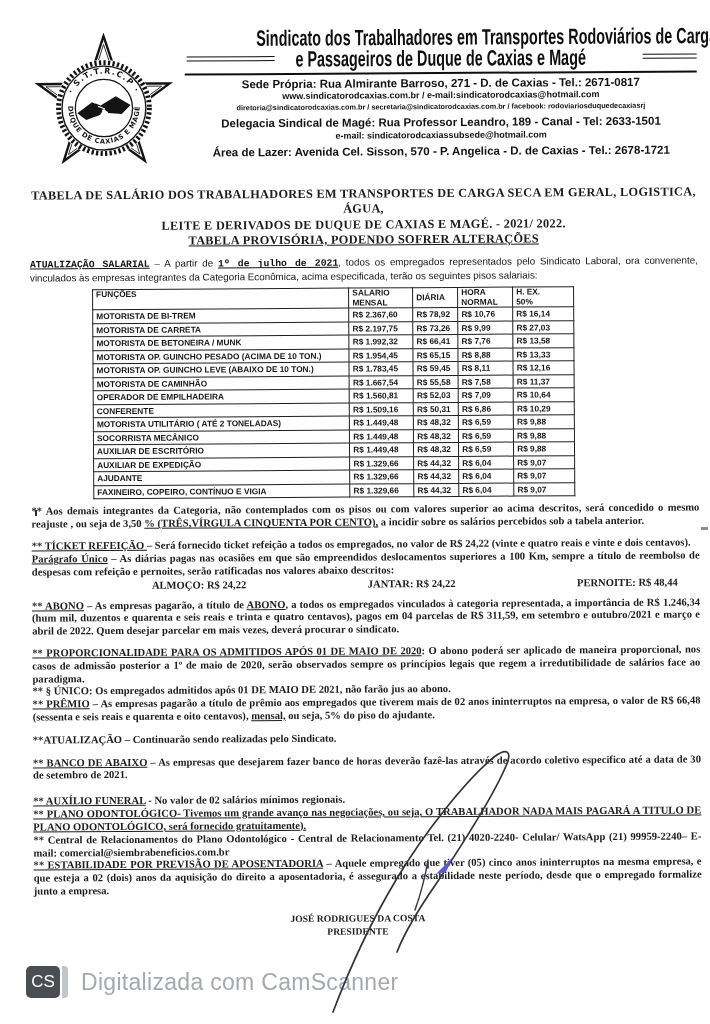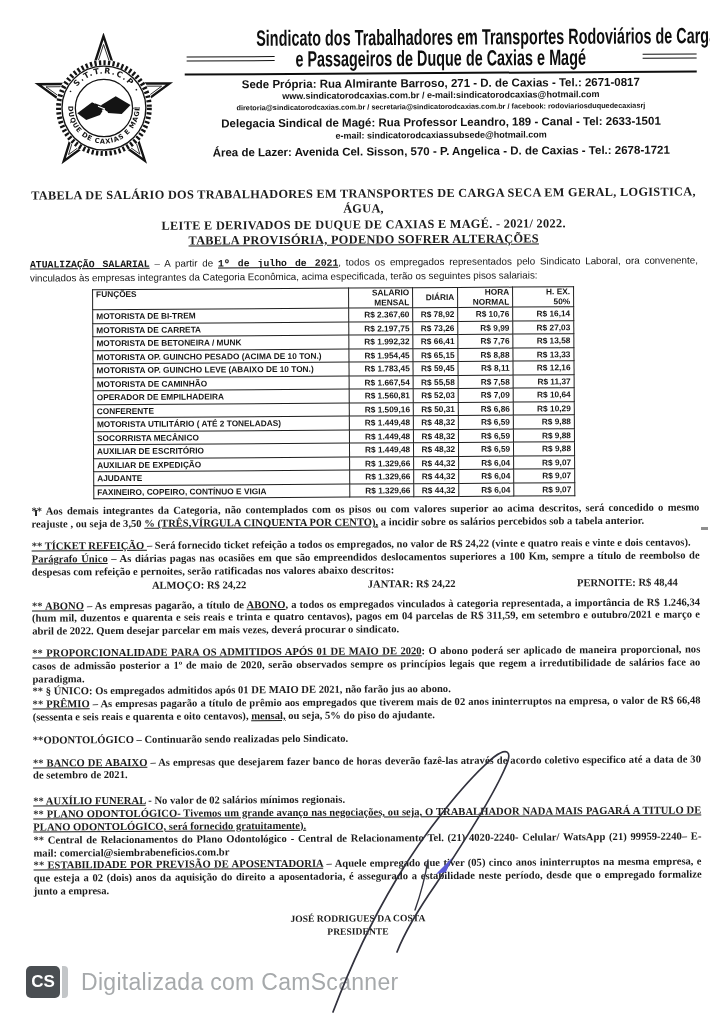--- a/index.html
+++ b/index.html
@@ -42,37 +42,37 @@
   .mt5{margin-top:6px;}.mt9{margin-top:9px;}.mt10{margin-top:10px;}.mt13{margin-top:13px;}
   .meals{display:flex;justify-content:space-between;padding:0 22px 0 120px;
          font-weight:700;font-size:10.6px;margin-top:1px;}
 
   
   table.sal{border-collapse:collapse;margin:4px 0 0 62px;width:482px;
             font-family:"Liberation Sans",sans-serif;font-size:8.3px;font-weight:700;color:#151515;}
   table.sal col.c-func{width:257px;} table.sal col.c-men{width:64px;}
   table.sal col.c-dia{width:45px;}  table.sal col.c-hor{width:55px;} table.sal col.c-hex{width:61px;}
   table.sal th,table.sal td{border:1px solid #1f1f1f;padding:0.5px 3px;line-height:1.12;}
-  table.sal th{text-align:right;vertical-align:middle;white-space:pre-line;}
+  table.sal th{text-align:left;vertical-align:middle;white-space:pre-line;}
   table.sal th.h-func{text-align:left;vertical-align:top;}
   table.sal td{height:11.5px;}
-  table.sal td.val{text-align:right;}
+  table.sal td.val{text-align:left;}
 
   
   .sig-wrap{margin-top:16px;text-align:center;transform:translateX(-10px);}
   .sig-name{font-size:9.6px;font-weight:700;line-height:1.35;}
   .sig-title{font-size:9.6px;font-weight:700;line-height:1.3;}
 
   
   .pen-overlay{position:absolute;left:0;top:0;width:710px;height:1024px;z-index:5;pointer-events:none;}
 
   
   .wm{position:absolute;left:26px;top:966px;display:flex;align-items:center;z-index:3;}
   .wm-badge{width:34px;height:32px;background:#4a4e52;border-radius:5px;color:#fff;
-            font-family:"Liberation Sans",sans-serif;font-weight:700;font-size:17px;
+            font-family:"Liberation Sans",sans-serif;font-weight:400;font-size:17px;
             display:flex;align-items:center;justify-content:center;text-align:right;}
   .wm-tab{width:6px;height:32px;background:#c3c6c8;border-radius:0 4px 4px 0;margin-left:2px;}
   .wm-text{margin-left:13px;font-family:"Liberation Sans",sans-serif;font-size:23px;
            color:#a6a9ab;letter-spacing:0.3px;}
 
   .artifact-dash{position:absolute;right:2px;top:527px;width:7px;height:3px;background:#8f8f8f;z-index:2;}
   .artifact-i{position:absolute;left:35px;top:510px;width:2px;height:6px;background:#2a2a2a;z-index:2;}
 </style>
 </head>
 <body>
@@ -267,21 +267,21 @@
     </div>
 
     <p class="p mt9"><span class="u">** ABONO</span><span> – As empresas pagarão, a título de </span><span class="em">ABONO</span><span>, a todos os empregados vinculados à categoria representada, a importância de R$ 1.246,34 (hum mil, duzentos e quarenta e seis reais e trinta e quatro centavos), pagos em 04 parcelas de R$ 311,59, em setembro e outubro/2021 e março e abril de 2022. Quem desejar parcelar em mais vezes, deverá  procurar o sindicato.</span></p>
 
     <p class="p mt9"><span class="u">** PROPORCIONALIDADE PARA OS ADMITIDOS APÓS 01 DE MAIO DE 2020</span><span>: O abono poderá ser aplicado de maneira proporcional, nos casos de admissão posterior a 1º de maio de 2020, serão observados sempre os princípios legais que regem a irredutibilidade de salários face ao paradigma.</span></p>
 
     <p class="p"><span>** § ÚNICO: Os empregados admitidos após 01 DE MAIO DE 2021, não farão jus ao abono.</span></p>
 
     <p class="p"><span class="u">** PRÊMIO</span><span> – As empresas pagarão a título de prêmio aos empregados que tiverem mais de 02 anos ininterruptos na empresa, o valor de R$ 66,48 (sessenta e seis reais e quarenta e oito centavos), </span><span class="u">mensal,</span><span> ou seja, 5% do piso do ajudante.</span></p>
 
-    <p class="p mt10"><span>**ODONTOLÓGICO</span><span> – Continuarão sendo realizadas pelo Sindicato.</span></p>
+    <p class="p mt10"><span>**ATUALIZAÇÃO</span><span> – Continuarão sendo realizadas pelo Sindicato.</span></p>
 
     <p class="p mt10"><span class="u">** BANCO DE ABAIXO</span><span> – As empresas que desejarem fazer banco de horas deverão fazê-las através de acordo coletivo especifico até a data de 30 de setembro de 2021.</span></p>
 
     <p class="p mt13"><span class="u">** AUXÍLIO FUNERAL</span><span> - No valor de 02 salários mínimos regionais.</span></p>
 
     <p class="p"><span class="u">** PLANO ODONTOLÓGICO- Tivemos um grande avanço nas negociações, ou seja, O TRABALHADOR  NADA MAIS PAGARÁ A TITULO DE PLANO ODONTOLÓGICO, será fornecido gratuitamente).</span></p>
 
     <p class="p"><span>** Central de Relacionamentos do Plano Odontológico - Central de Relacionamento Tel. (21) 4020-2240- Celular/ WatsApp (21) 99959-2240– E-mail: comercial@siembrabeneficios.com.br</span></p>
 
     <p class="p"><span class="u">** ESTABILIDADE POR PREVISÃO DE APOSENTADORIA</span><span> – Aquele empregado que tiver (05) cinco anos ininterruptos na mesma empresa, e que esteja a 02 (dois) anos da aquisição do direito a aposentadoria, é assegurado a estabilidade neste período, desde que o empregado formalize junto a empresa.</span></p>

